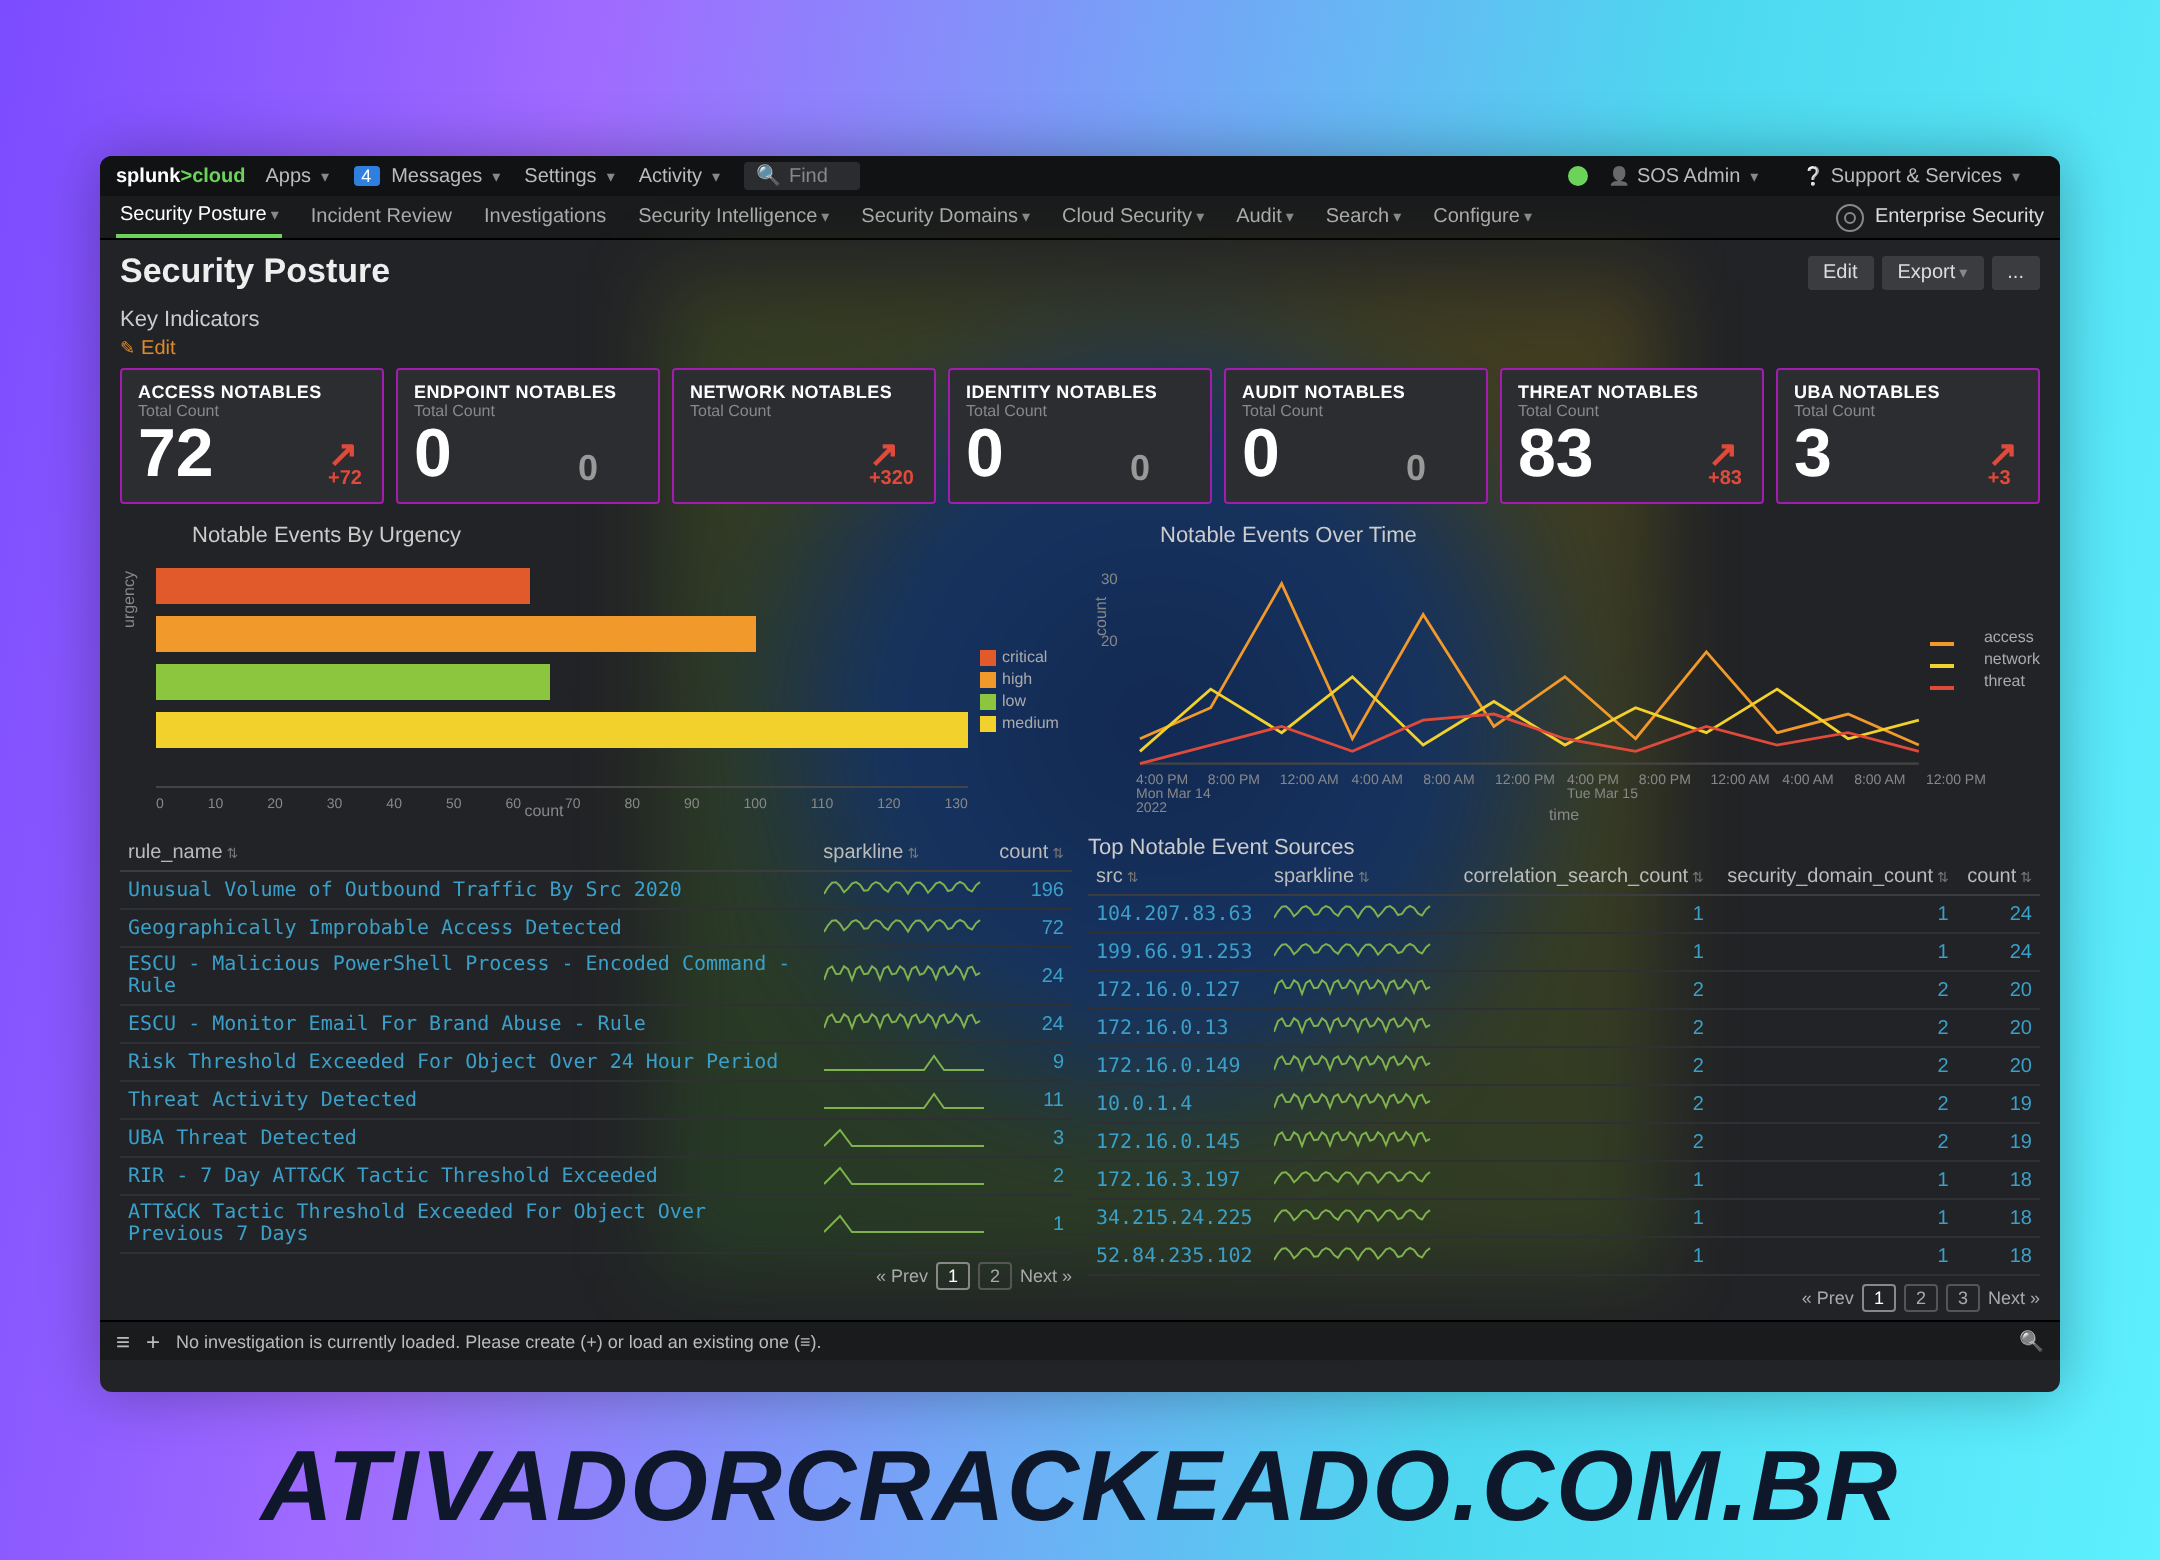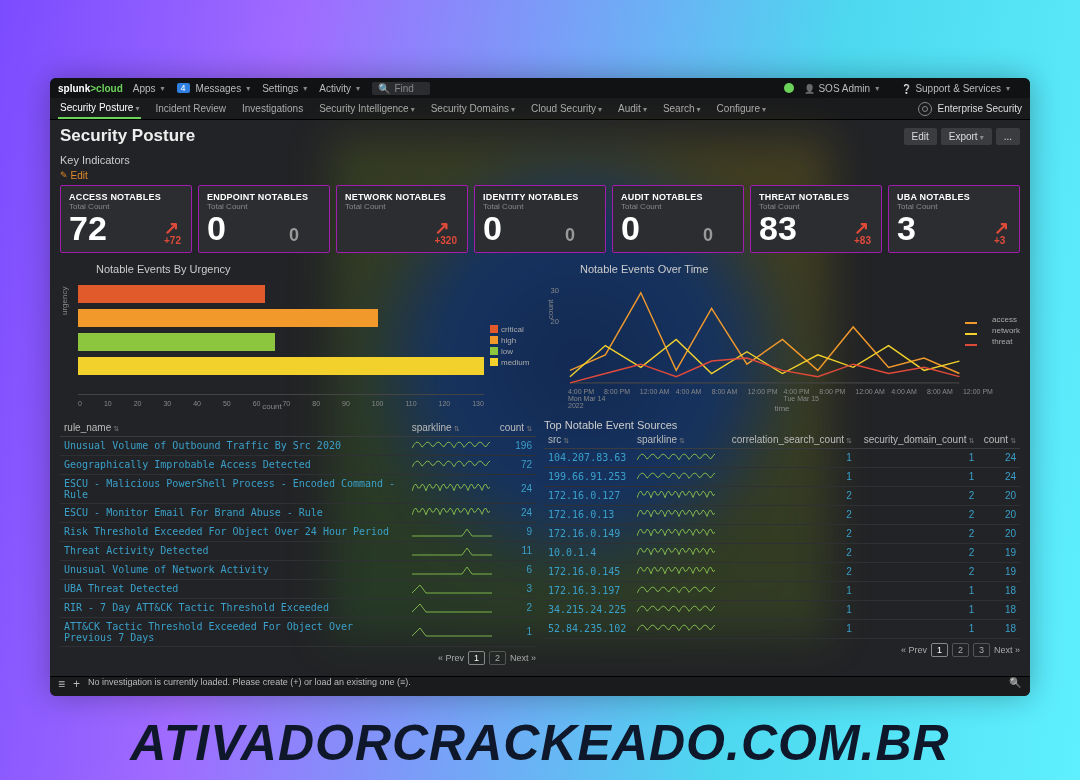--- a/index.html
+++ b/index.html
@@ -123,23 +123,23 @@
   th .sort::after{content:"⇅"; font-size:7px; color:#777; margin-left:2px;}
   td{ padding:3px 4px; border-bottom:1px solid #2e3033;}
   td.link{ color:#3aa0c9; font-family:ui-monospace,Menlo,monospace;}
   td.num{ text-align:right; color:#3aa0c9;}
   td.spark svg{display:block;}
   .pager{ display:flex; justify-content:flex-end; align-items:center; gap:4px; font-size:9px; color:#aaa; margin-top:4px;}
   .pagebtn{ padding:1px 5px; border:1px solid #555; border-radius:2px; cursor:pointer;}
   .pagebtn.active{ color:#fff; border-color:#888;}
   
   .investbar{
-    position:absolute; left:0; right:0; bottom:0; height:20px;
+    position:absolute; left:0; right:0; bottom:16px; height:20px;
     background:#1a1b1d; border-top:1px solid #000;
-    display:flex; padding:0 8px; font-size:9px; color:#bbb; gap:8px;
+    display:flex; align-items:center; padding:0 8px; font-size:9px; color:#bbb; gap:8px;
   }
   .hamburger::before{content:"≡"; font-size:12px;}
   .plus::before{content:"+"; font-size:12px;}
   .mag{ margin-left:auto;}
   .mag::before{content:"🔍"; font-size:10px; filter:grayscale(1);}
   
   .watermark{
     position:absolute; left:0; right:0; bottom:8px;
     text-align:center;
     font-size:50px; font-weight:900; font-style:italic;
@@ -413,29 +413,20 @@
               <tr>
                 <td class="link">Threat Activity Detected</td>
                 <td class="spark">
                   <svg width="80" height="12">
                     <path d="M0 10 L50 10 L55 3 L60 10 L80 10" stroke="#7fb24d" fill="none" stroke-width="1"></path>
                   </svg>
                 </td>
                 <td class="num">11</td>
               </tr>
               <tr>
-                <td class="link">Unusual Volume of Network Activity</td>
-                <td class="spark">
-                  <svg width="80" height="12">
-                    <path d="M0 10 L50 10 L55 3 L60 10 L80 10" stroke="#7fb24d" fill="none" stroke-width="1"></path>
-                  </svg>
-                </td>
-                <td class="num">6</td>
-              </tr>
-              <tr>
                 <td class="link">UBA Threat Detected</td>
                 <td class="spark">
                   <svg width="80" height="12">
                     <path d="M0 10 L8 2 L14 10 L80 10" stroke="#7fb24d" fill="none" stroke-width="1"></path>
                   </svg>
                 </td>
                 <td class="num">3</td>
               </tr>
               <tr>
                 <td class="link">RIR - 7 Day ATT&amp;CK Tactic Threshold Exceeded</td>

